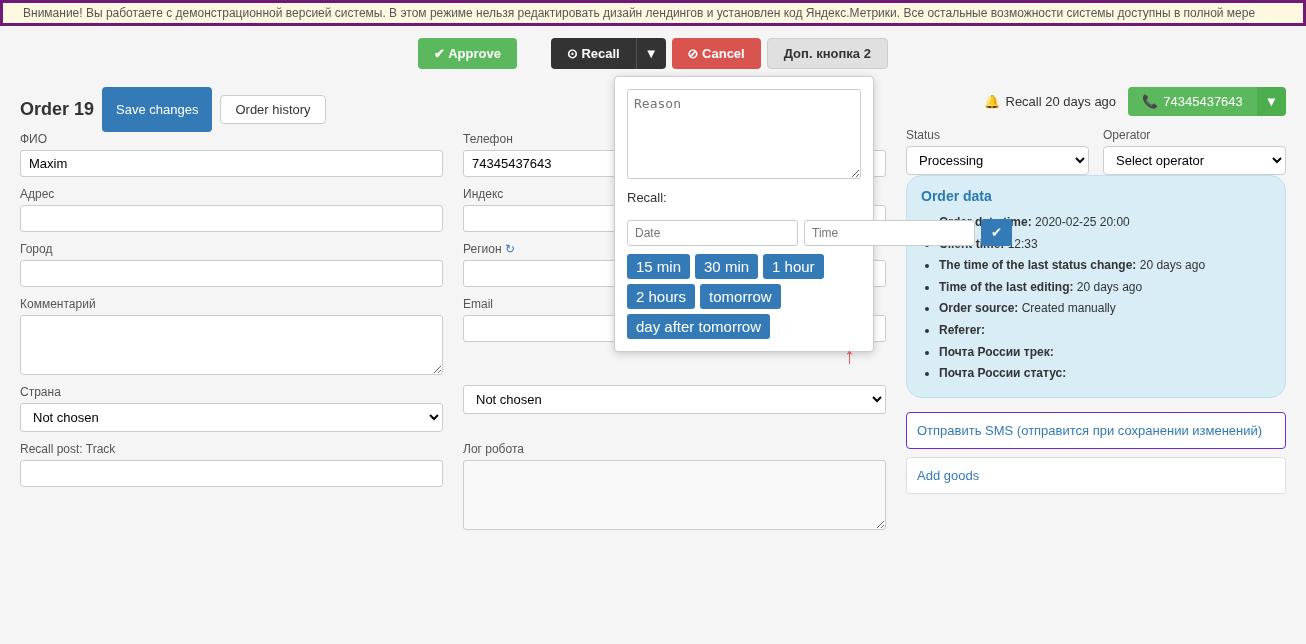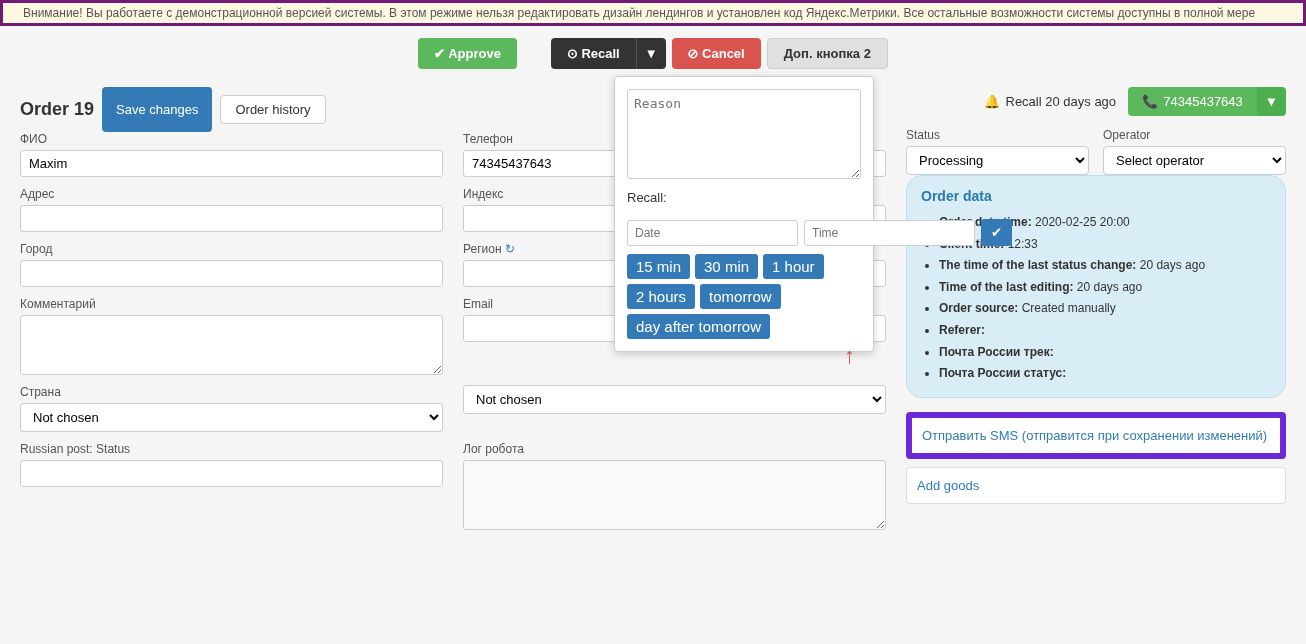--- a/index.html
+++ b/index.html
@@ -214,21 +214,21 @@
 
     .order-data-box ul li strong {
       color: #333;
     }
 
     .btn-sms {
       display: block;
       width: 100%;
       background: #fff;
       color: #337ab7;
-      border: 6px solid #6d28d9;
+      border: 1px solid #6d28d9;
       border-radius: 4px;
       padding: 10px;
       text-align: left;
       cursor: pointer;
       font-size: 13px;
       margin-bottom: 8px;
     }
 
     .btn-add-goods {
       display: block;
@@ -421,21 +421,21 @@
         </select>
       </div>
 
       <div class="form-group">
         <select>
           <option>Not chosen</option>
         </select>
       </div>
 
       <div class="form-group">
-        <label>Russian post: Status</label>
+        <label>Recall post: Track</label>
         <input type="text" style="">
       </div>
 
       <div class="form-group">
         <label>Лог робота</label>
         <textarea style="height: 70px; background: rgb(249, 249, 249);"></textarea>
       </div>
     </div>
   </div>
 

